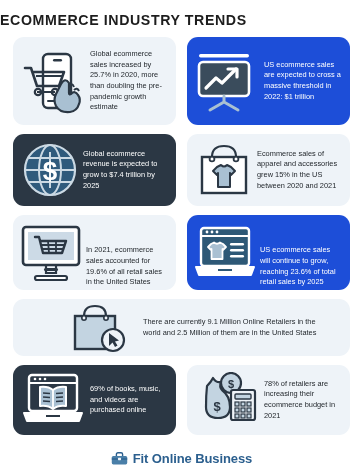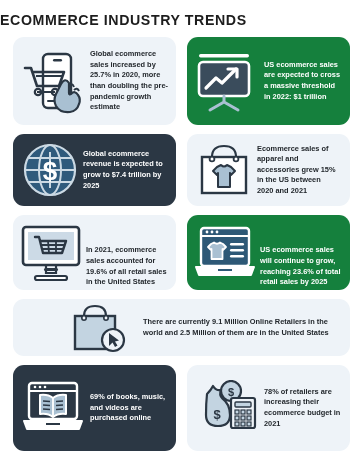--- a/index.html
+++ b/index.html
@@ -45,47 +45,47 @@
     align-items: center;
     box-sizing: border-box;
     overflow: hidden;
   }
   .card.half { width: 163px; }
   .card.full { width: 337px; }
   .card.light {
     background: #eef3f8;
   }
   .card.blue {
-    background: #15803d;
+    background: #1d4ed8;
   }
   .card.navy {
     background: #2b3744;
   }
   .card .icon-wrap {
     flex: 0 0 auto;
     display: flex;
     align-items: center;
     justify-content: center;
   }
   .card .text {
     font-size: 7.4px;
     line-height: 1.42;
-    font-weight: bold;
+    font-weight: normal;
     font-family: "Liberation Sans", sans-serif;
   }
   .card.light .text { color: #23282d; }
   .card.blue .text { color: #ffffff; }
   .card.navy .text { color: #ffffff; }
 
   
   .r1 { height: 88px; }
   .r2 { height: 72px; }
   .r3 { height: 75px; }
   .r4 { height: 57px; }
-  .r5 { height: 86px; }
+  .r5 { height: 70px; }
 
   .r1 .icon-wrap { width: 70px; height: 70px; margin-left: 4px; }
   .r2 .icon-wrap { width: 62px; height: 62px; margin-left: 6px; }
   .r3 .icon-wrap { width: 66px; height: 64px; margin-left: 5px; }
   .r4 .icon-wrap { width: 70px; height: 52px; margin-left: 50px; }
   .r5 .icon-wrap { width: 68px; height: 56px; margin-left: 6px; }
 
   .r1 .text { width: 78px; margin-left: 3px; }
   .r2 .text { width: 82px; margin-left: 2px; }
   .r3 .text { width: 82px; margin-left: 2px; margin-top: 28px; }

